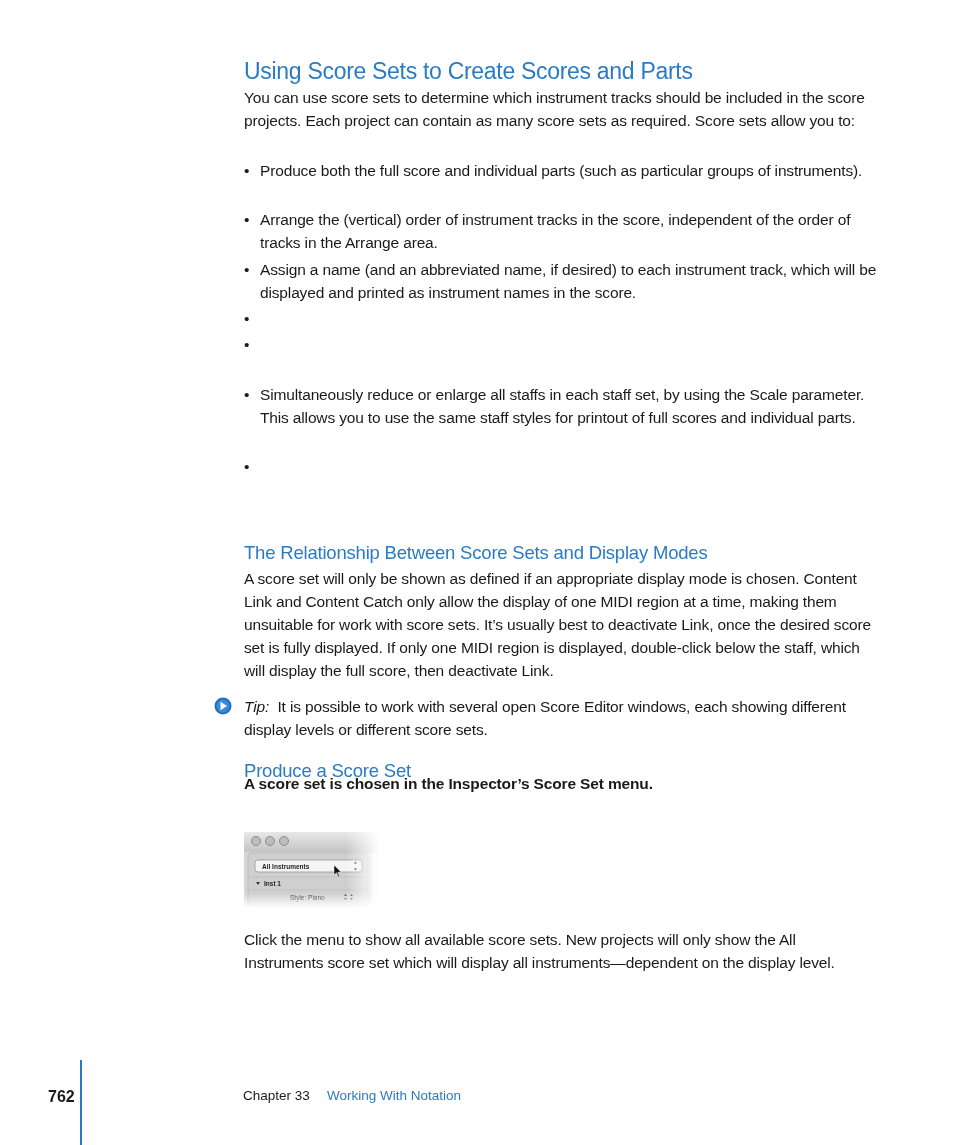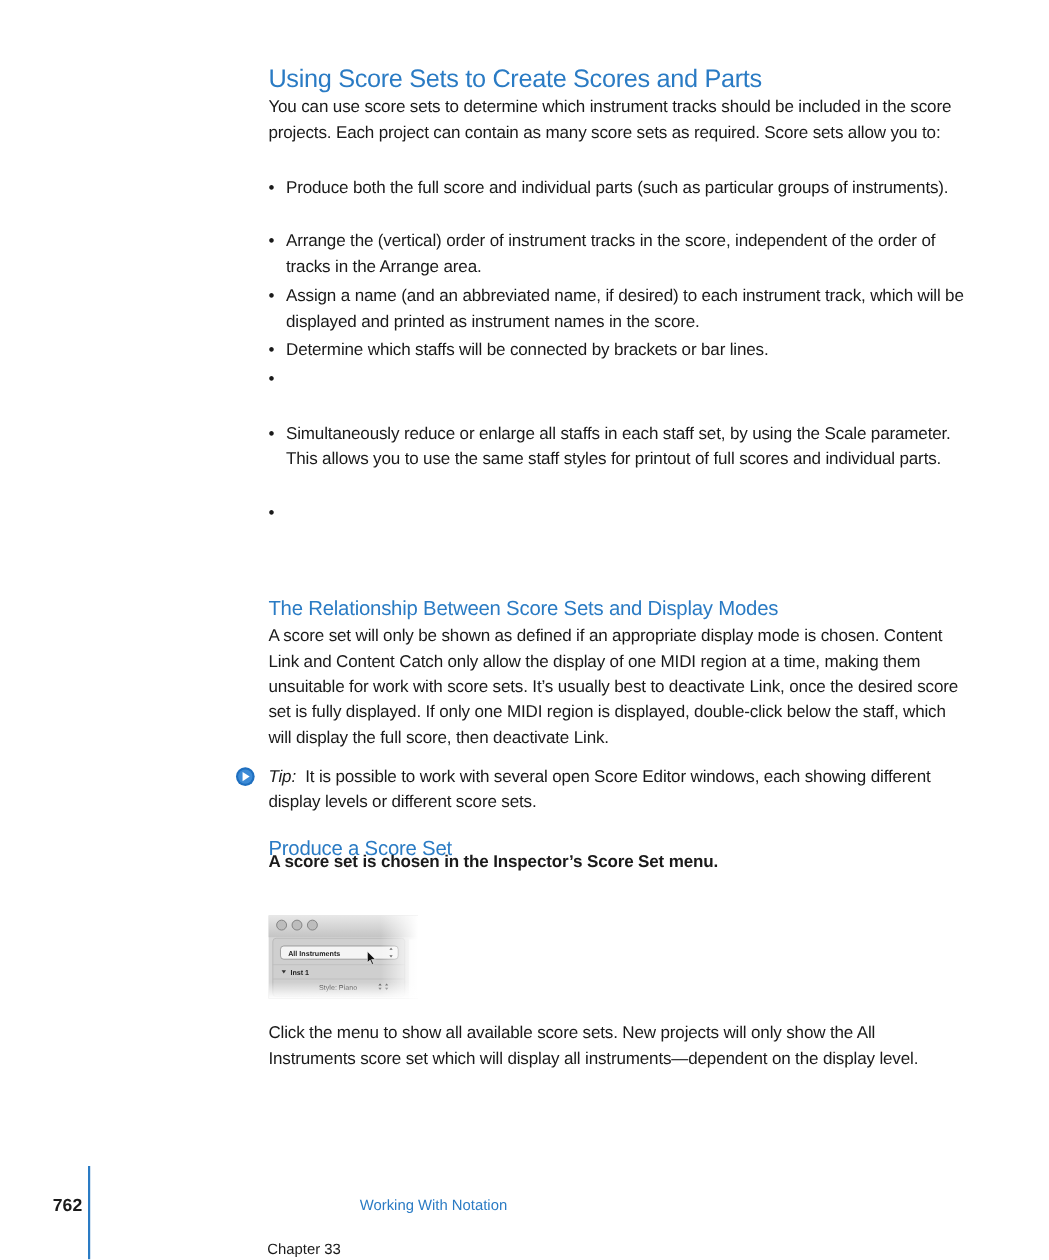--- a/index.html
+++ b/index.html
@@ -8,35 +8,35 @@
   h1{position:absolute;left:244px;top:58px;margin:0;font-size:23px;font-weight:normal;color:#2a7bc4;letter-spacing:-0.3px;}
   h2{margin:0;font-size:18.5px;font-weight:normal;color:#2a7bc4;letter-spacing:-0.2px;}
   p{margin:0;font-size:15.5px;line-height:23px;letter-spacing:-0.15px;}
   ul{list-style:none;margin:0;padding:0;}
   li{position:absolute;left:244px;width:628px;font-size:15.5px;line-height:23px;padding-left:16px;letter-spacing:-0.15px;}
   li .bullet{position:absolute;left:0;top:0;}
   .tipicon{position:absolute;left:214px;top:697px;width:18px;height:18px;}
   .shot{position:absolute;left:244px;top:832px;width:136px;height:76px;}
   .footer-num{position:absolute;left:48px;top:1088px;font-size:16px;font-weight:bold;}
   .footer-rule{position:absolute;left:80px;top:1060px;width:1.5px;height:85px;background:#2a7bc4;}
-  .footer-chap{position:absolute;left:243px;top:1088px;font-size:13.5px;margin-top:40px;}
+  .footer-chap{position:absolute;left:243px;top:1088px;font-size:13.5px;}
   .footer-title{position:absolute;left:327px;top:1088px;font-size:13.5px;color:#2a7bc4;}
 </style>
 </head>
 <body>
 
 <h1>Using Score Sets to Create Scores and Parts</h1>
 
 <p class="col" style="top:86px;">You can use score sets to determine which instrument tracks should be included in the score projects. Each project can contain as many score sets as required. Score sets allow you to:</p>
 
 <ul>
   <li style="top:159px;"><span class="bullet">•</span><span>Produce both the full score and individual parts (such as particular groups of instruments).</span></li>
   <li style="top:208px;"><span class="bullet">•</span><span>Arrange the (vertical) order of instrument tracks in the score, independent of the order of tracks in the Arrange area.</span></li>
   <li style="top:258px;"><span class="bullet">•</span><span>Assign a name (and an abbreviated name, if desired) to each instrument track, which will be displayed and printed as instrument names in the score.</span></li>
-  <li style="top:307px;"><span class="bullet">•</span><span>Determine which staffs will be connected by brackets or bar lines.</span></li>
+  <li style="top:307px;"><span class="bullet">•</span></li>
   <li style="top:333px;"><span class="bullet">•</span></li>
   <li style="top:383px;"><span class="bullet">•</span><span>Simultaneously reduce or enlarge all staffs in each staff set, by using the Scale parameter. This allows you to use the same staff styles for printout of full scores and individual parts.</span></li>
   <li style="top:455px;"><span class="bullet">•</span></li>
 </ul>
 
 <h2 class="col" style="top:542px;">The Relationship Between Score Sets and Display Modes</h2>
 <p class="col" style="top:567px;">A score set will only be shown as defined if an appropriate display mode is chosen. Content Link and Content Catch only allow the display of one MIDI region at a time, making them unsuitable for work with score sets. It’s usually best to deactivate Link, once the desired score set is fully displayed. If only one MIDI region is displayed, double-click below the staff, which will display the full score, then deactivate Link.</p>
 
 <svg class="tipicon" viewBox="0 0 18 18">
   <circle cx="9" cy="9" r="8.5" fill="#1f6fbf"></circle>

